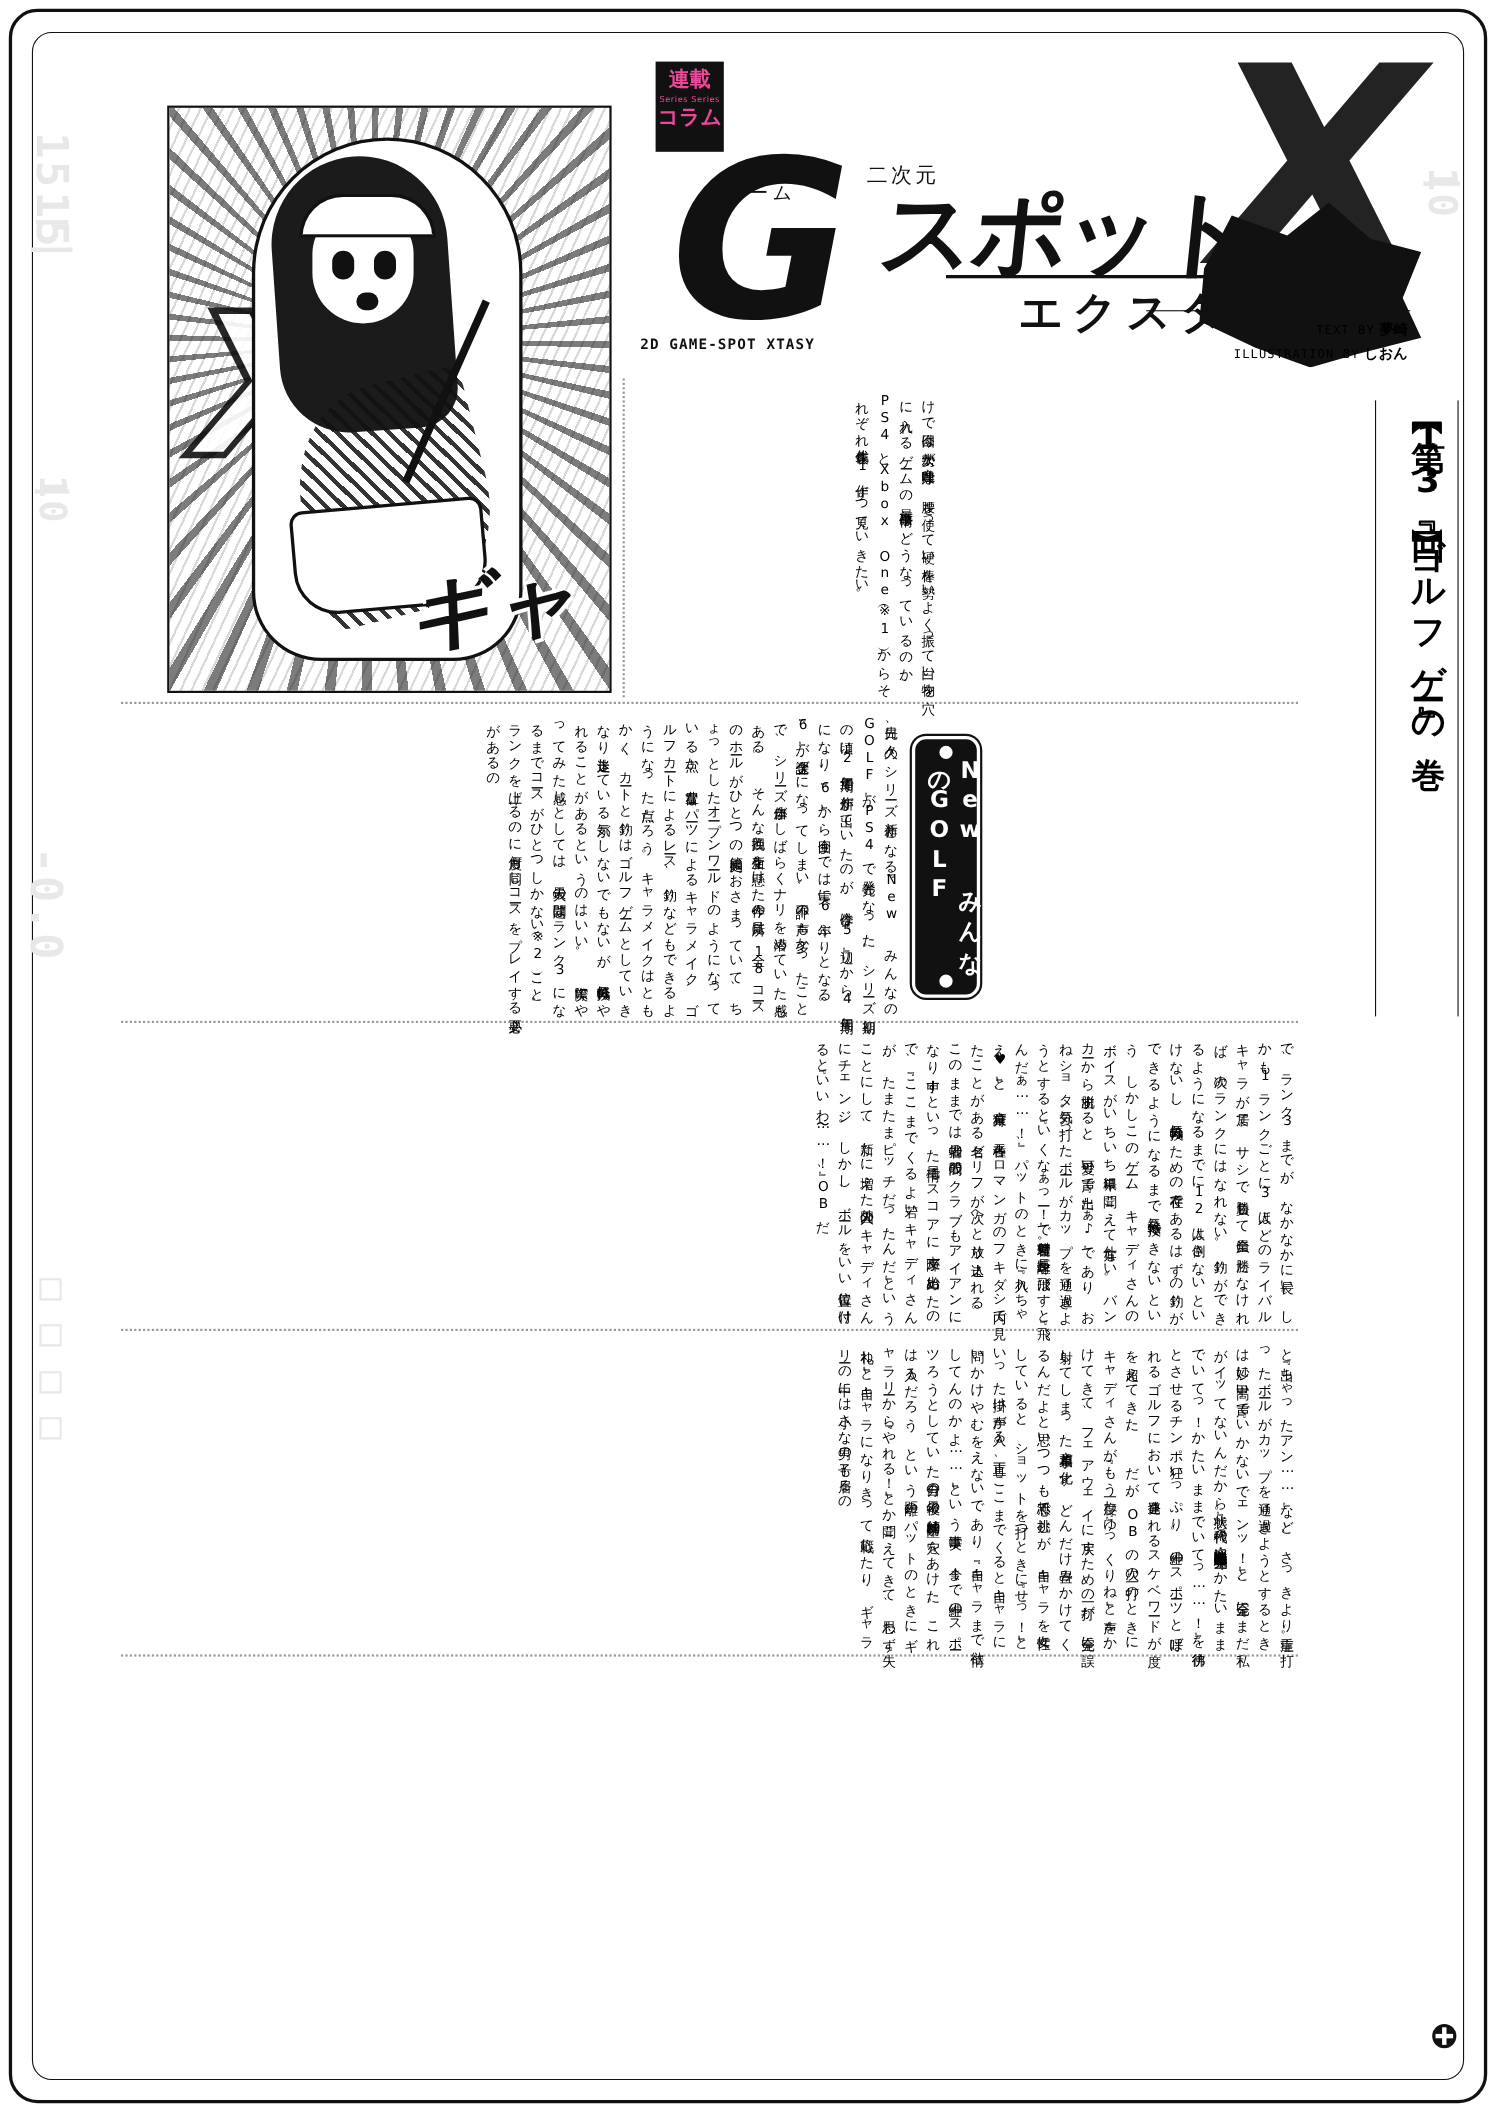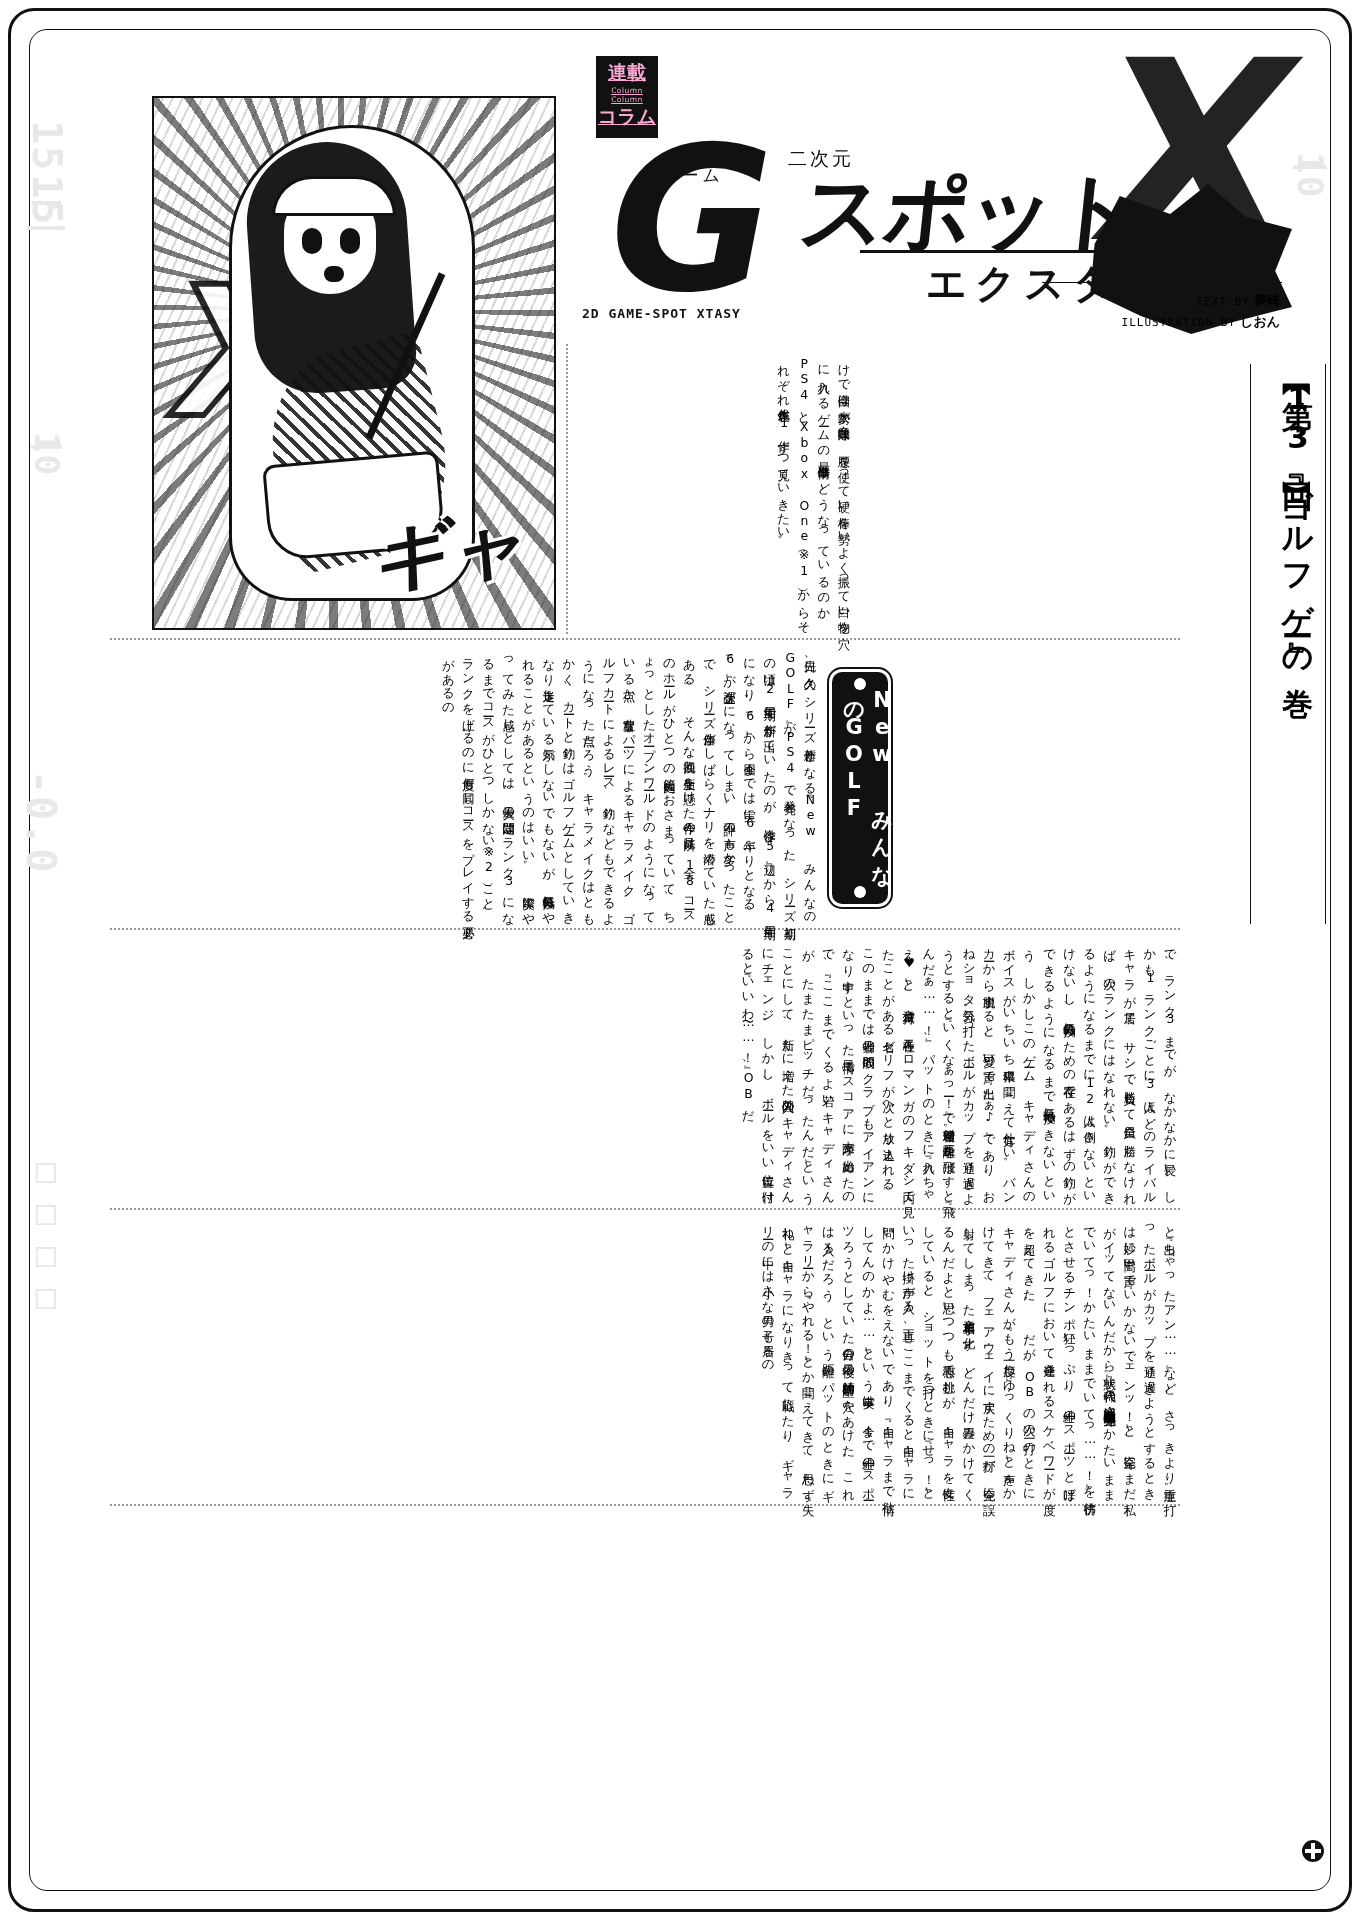--- a/index.html
+++ b/index.html
@@ -35,22 +35,22 @@
   .mast-kana{position:absolute;left:240px;top:120px;font-size:86px;font-weight:900;
      color:#111;letter-spacing:-4px;transform:skewX(-6deg);}
   .mast-ruby1{position:absolute;left:100px;top:130px;font-size:17px;letter-spacing:4px;color:#111;}
   .mast-ruby2{position:absolute;left:228px;top:112px;font-size:19px;letter-spacing:3px;color:#111;
      writing-mode:horizontal-tb;}
   .mast-sub{position:absolute;left:330px;top:222px;font-size:40px;font-weight:700;color:#111;letter-spacing:8px;margin-left:36px;}
   .mast-sub-line{position:absolute;left:300px;top:216px;width:330px;height:3px;background:#111;}
   .mast-latin{position:absolute;left:22px;top:272px;font-size:13px;font-weight:700;letter-spacing:1px;color:#111;
      font-family:"DejaVu Sans Mono","Liberation Mono",monospace;}
 
-  .serial-badge{position:absolute;left:36px;top:22px;width:62px;height:82px;background:#111;color:#f9a8d4;
-     text-align:center;padding-top:6px;box-sizing:border-box;text-decoration:underline;}
+  .serial-badge{position:absolute;left:36px;top:22px;width:62px;height:82px;background:#111;color:#ec4899;
+     text-align:center;padding-top:6px;box-sizing:border-box;}
   .serial-badge .jp{font-size:19px;font-weight:700;line-height:1.15;}
   .serial-badge .en{font-size:7.5px;letter-spacing:.5px;margin:2px 0;}
   .credits{position:absolute;right:20px;top:256px;text-align:right;font-size:13px;line-height:1.65;}
   .credits .lbl{font-family:"DejaVu Sans Mono","Liberation Mono",monospace;font-size:11px;letter-spacing:1px;}
   .credits .nm{font-size:13px;font-weight:700;}
   .credit-line{position:absolute;right:18px;top:248px;width:240px;height:1px;background:#111;}
 
   
   .illust{position:absolute;left:152px;top:96px;width:400px;height:530px;border:2px solid #111;
      background:repeating-linear-gradient(115deg,#ffffff 0 7px,#d9d9d9 7px 9px),#fff;overflow:hidden;}
@@ -121,21 +121,21 @@
   <div class="ghost g3">-0.0</div>
   <div class="ghost g4">□□□□</div>
   <div class="ghost g5">一10</div>
 
   <div class="masthead">
     <div class="mast-x">X</div>
     <div class="mast-splat"></div>
 
     <div class="serial-badge">
       <div class="jp">連載</div>
-      <div class="en">Column Column</div>
+      <div class="en">Series Series</div>
       <div class="jp">コラム</div>
     </div>
 
     <div class="mast-ruby1">ゲーム</div>
     <div class="mast-ruby2">二次元</div>
     <div class="mast-g">G</div>
     <div class="mast-kana">スポット</div>
     <div class="mast-sub-line"></div>
     <div class="mast-sub">エクスタシー</div>
     <div class="mast-latin">2D GAME-SPOT XTASY</div>

